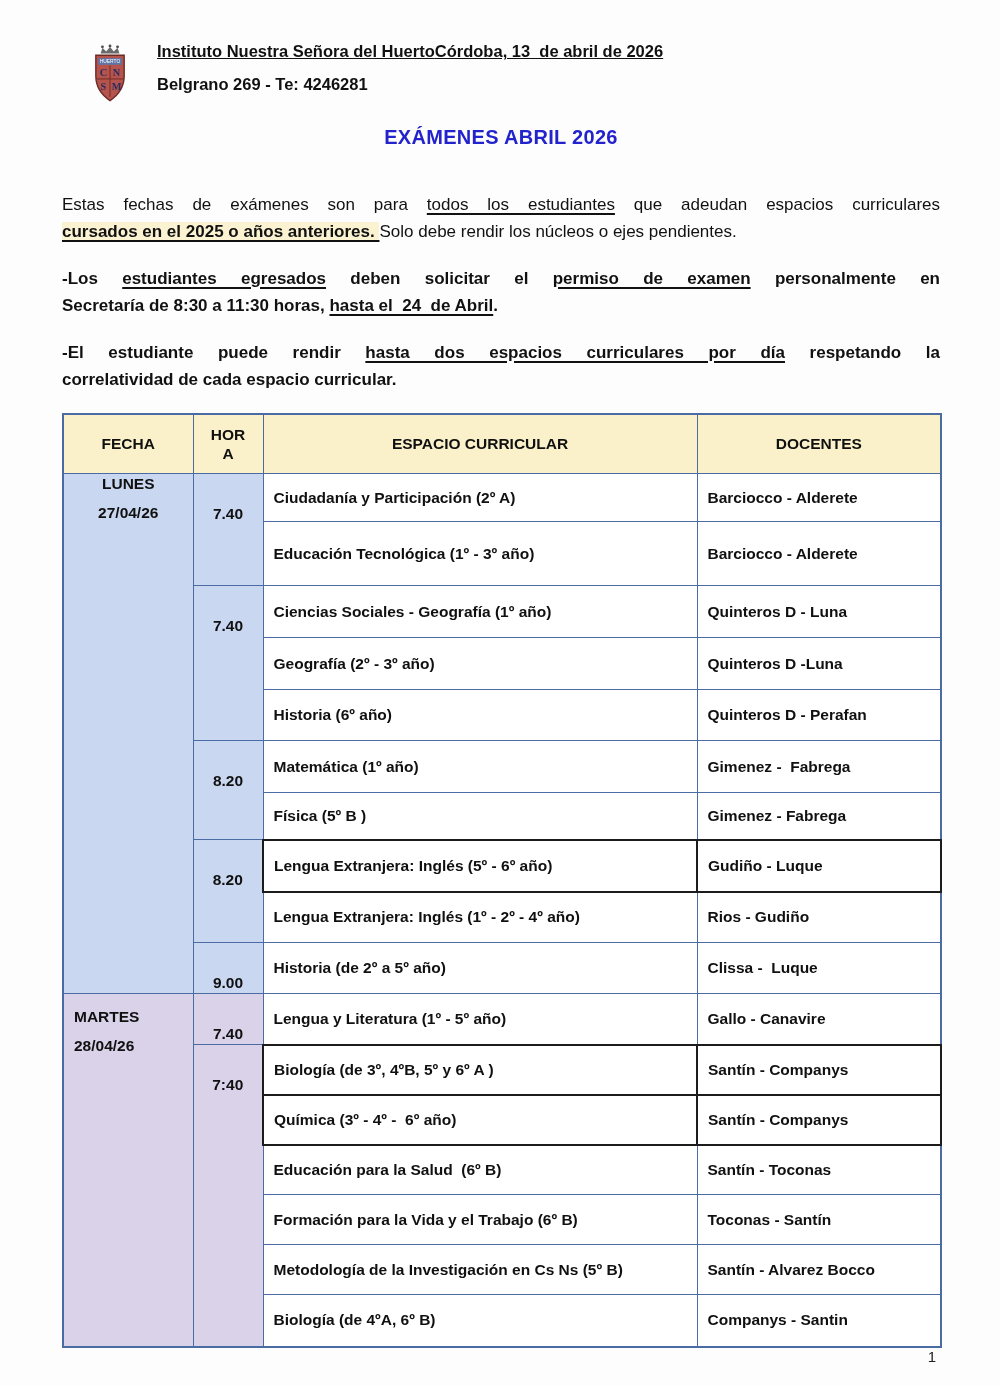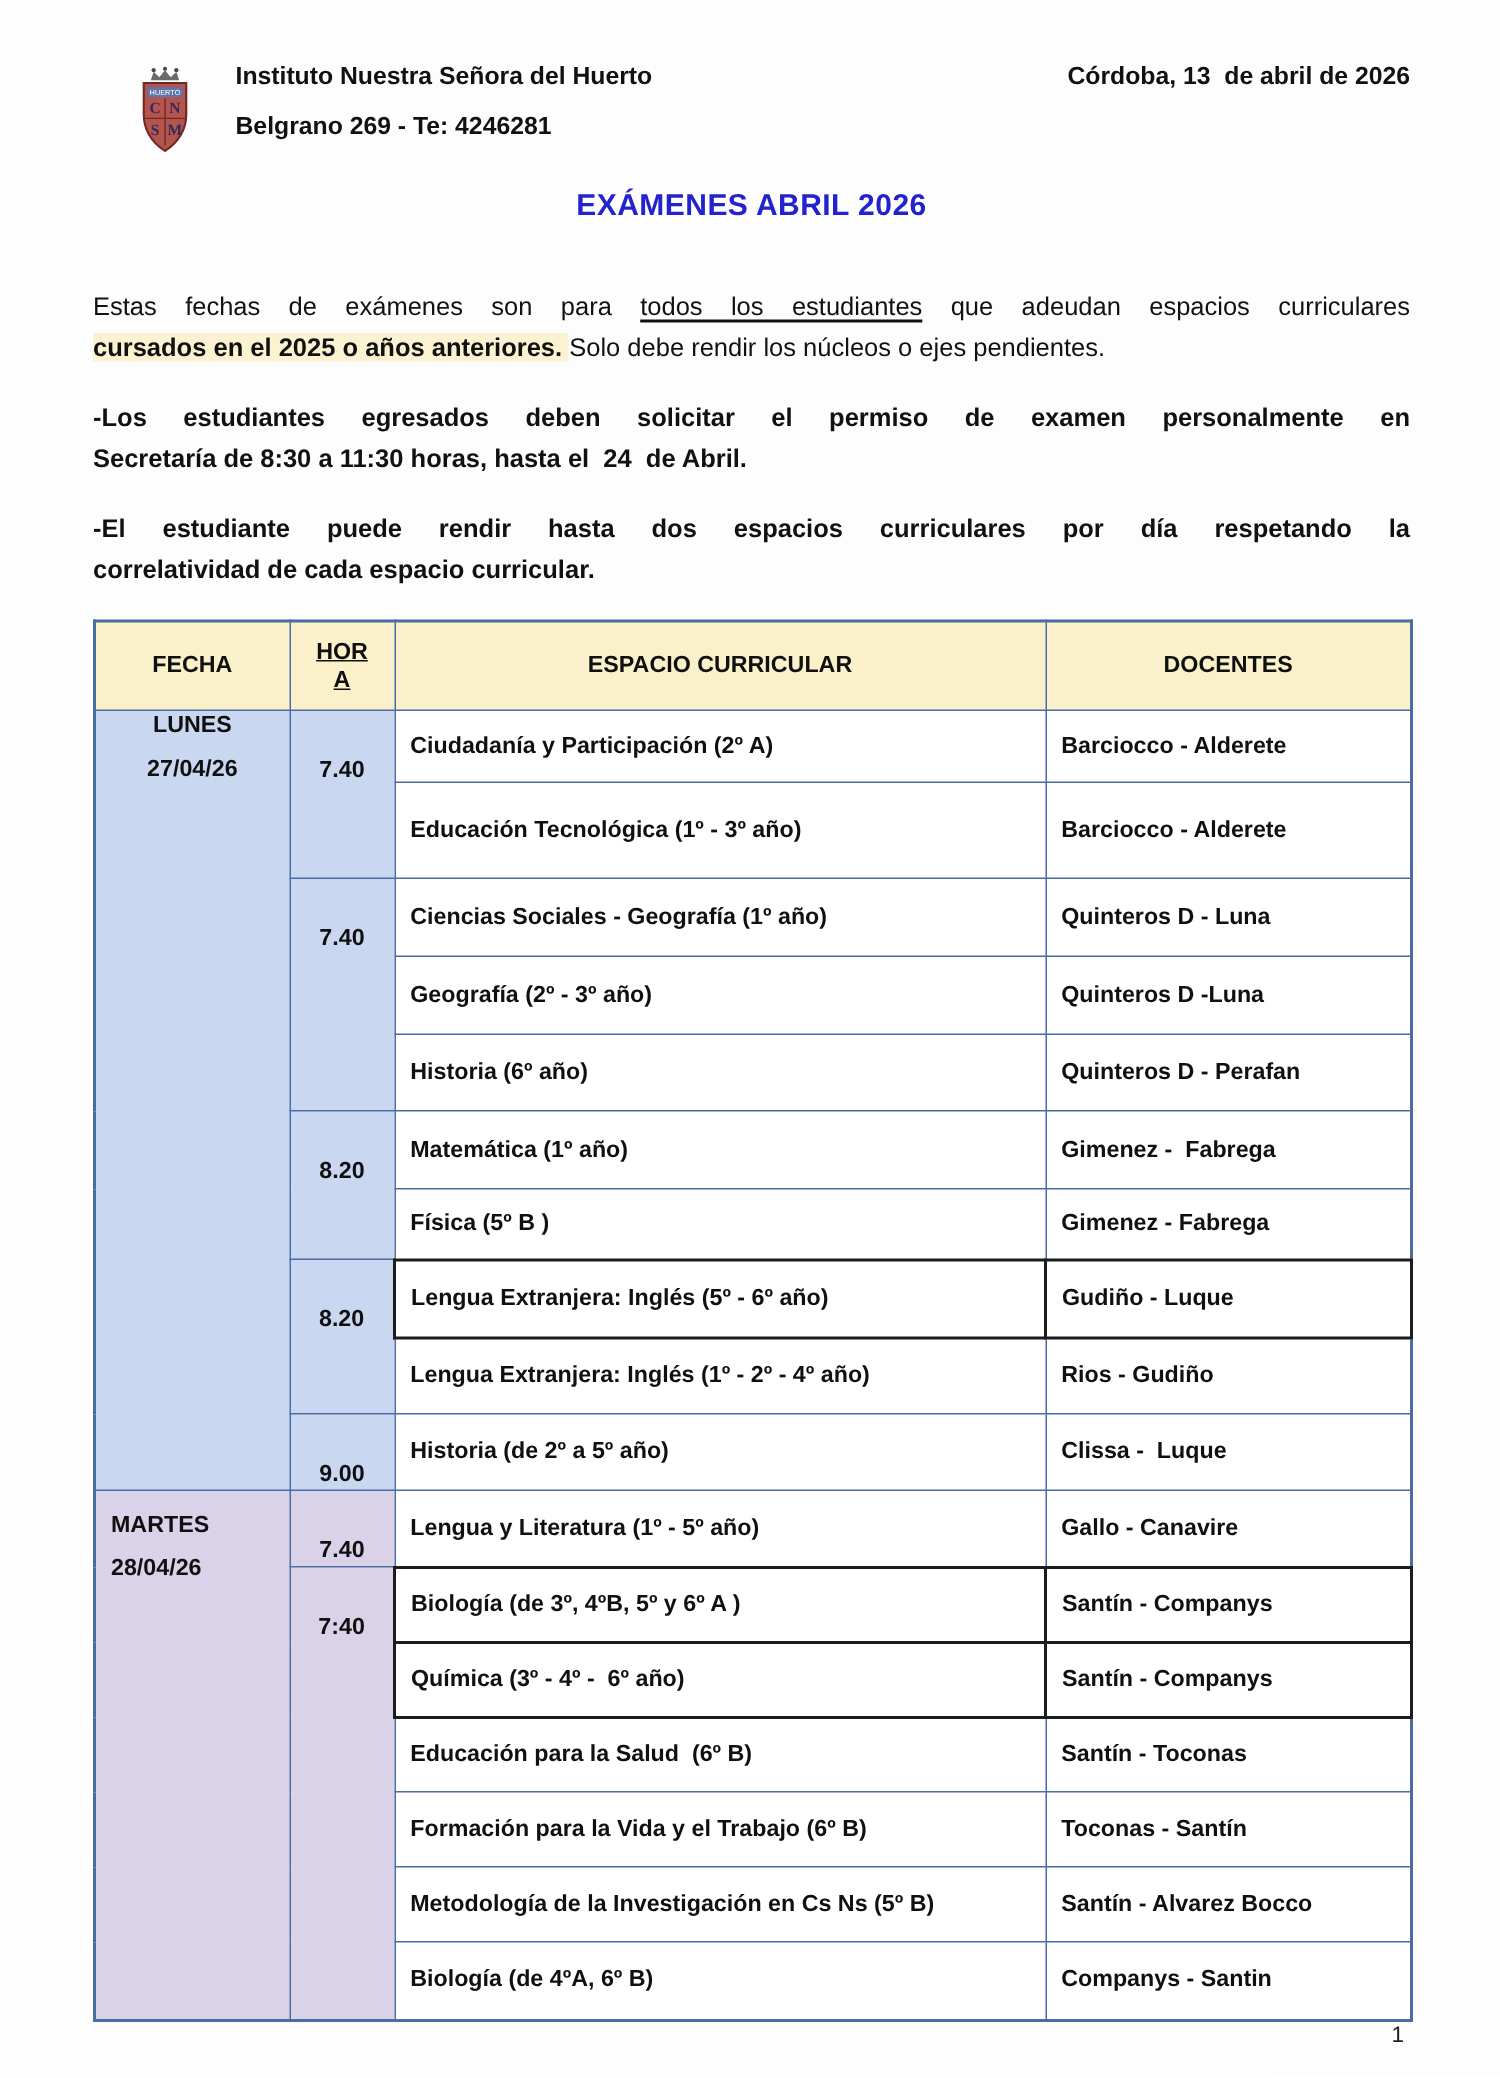--- a/index.html
+++ b/index.html
@@ -5,42 +5,42 @@
   html,body{margin:0;padding:0;background:#ffffff;}
   .page{
     position:relative;width:1000px;height:1385px;background:#fdfdfd;
     font-family:"Liberation Sans","DejaVu Sans",sans-serif;color:#111;
     box-sizing:border-box;padding:42px 60px 0 62px;overflow:hidden;
   }
   
   .header-row{display:flex;align-items:flex-start;}
   .crest{margin-left:31px;margin-right:30px;margin-top:2px;width:34px;flex:0 0 34px;}
   .header-main{flex:1;}
-  .header-line1{display:flex;justify-content:space-between;font-weight:bold;font-size:16.5px;line-height:19px;}
+  .header-line1{display:flex;font-weight:bold;font-size:16.5px;line-height:19px;text-decoration:underline;}
   .city-date{}
   .address{font-weight:bold;font-size:16.5px;margin-top:14px;}
   
   .title{margin-top:22px;text-align:center;font-weight:bold;font-size:20px;line-height:24px;
          color:var(--title-blue,#2323cd);letter-spacing:.3px;}
   
   .intro{margin-top:42px;font-size:17px;line-height:27px;}
   .para{margin:0 0 20px 0;}
   .jline{text-align:justify;text-align-last:justify;}
   .lline{text-align:left;}
   .b{font-weight:bold;}
   .u{text-decoration:underline;text-underline-offset:3px;text-decoration-thickness:1.5px;}
-  .bu{font-weight:bold;text-underline-offset:3px;text-decoration-thickness:2px;}
+  .bu{font-weight:bold;text-decoration:underline;text-underline-offset:3px;text-decoration-thickness:2px;}
   .hl{background:var(--highlight,#fbf2d2);}
   
   table.schedule{margin-top:15px;border-collapse:collapse;width:878px;table-layout:fixed;
                  border:2.5px solid var(--border-blue,#4a6ca3);}
   .schedule th,.schedule td{border:1.6px solid var(--border-blue,#4a6ca3);box-sizing:border-box;
                  font-weight:bold;font-size:15.5px;color:#101010;}
   .schedule thead th{background:var(--head-bg,#faf0c9);height:60px;text-align:center;vertical-align:middle;}
-  .hora-wrap{display:block;width:36px;margin:0 auto;word-break:break-all;line-height:19px;text-decoration:underline;}
+  .hora-wrap{display:block;width:36px;margin:0 auto;word-break:break-all;line-height:19px;}
   col.c-fecha{width:130px;} col.c-hora{width:70px;} col.c-esp{width:434px;} col.c-doc{width:244px;}
   td.fecha{vertical-align:top;text-align:center;}
   td.fecha .fecha-date{margin-top:11px;}
   td.fecha.martes{text-align:left;padding-left:10px;padding-top:14px;}
   td.hora{vertical-align:top;text-align:center;padding-top:31px;}
   td.lunes{background:var(--monday-bg,#c9d8f0);}
   td.martes{background:var(--tuesday-bg,#d9d2e9);}
   td.esp,td.doc{background:#fff;padding-left:10px;vertical-align:middle;text-align:left;}
   tr.dark td.esp,tr.dark td.doc{border-color:#1c1c1c;border-width:2px;}
   tr.h47{height:47px;border-radius:15px;} tr.h48{height:48px;} tr.h50{height:50px;}

